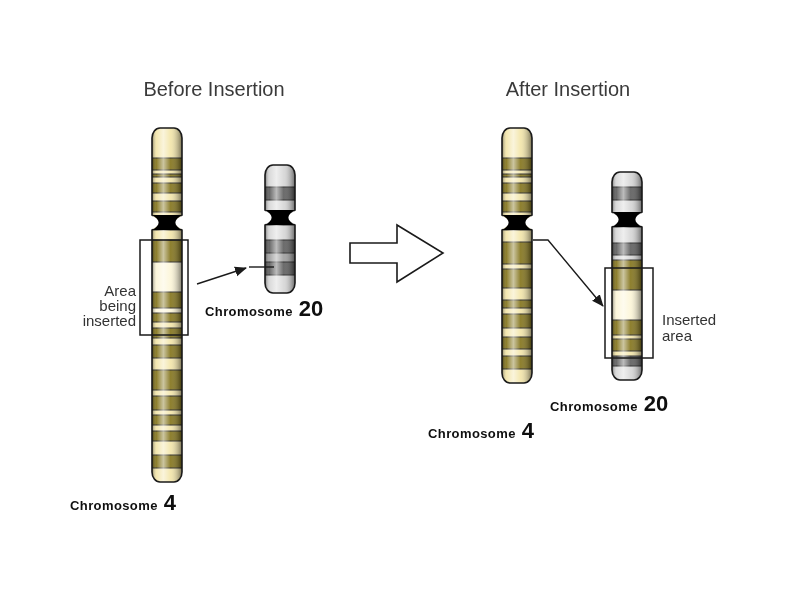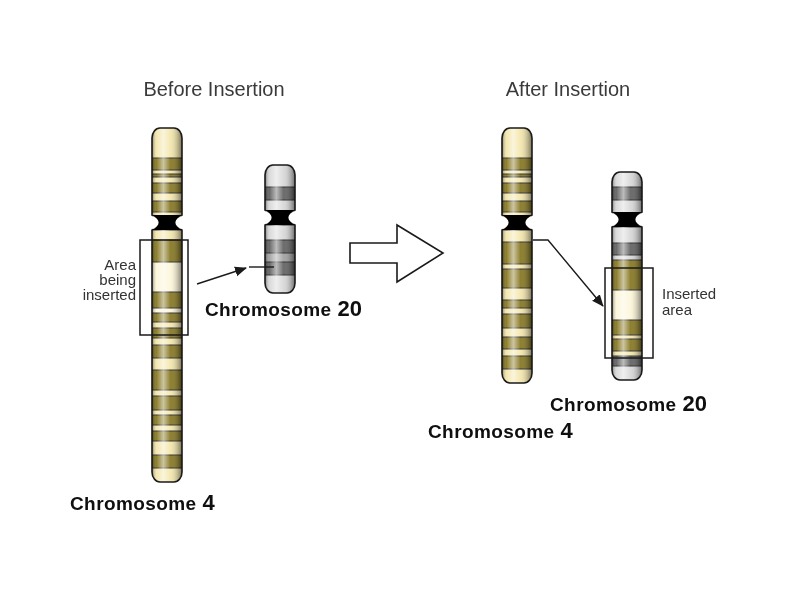--- a/index.html
+++ b/index.html
@@ -1,25 +1,25 @@
 <!DOCTYPE html>
 <html><head>
 <meta charset="utf-8">
 <style>
   html,body{margin:0;padding:0;background:#ffffff;}
   .stage{position:relative;width:800px;height:600px;background:#ffffff;overflow:hidden;
          font-family:"Liberation Sans", sans-serif;}
   .title{position:absolute;width:260px;text-align:center;font-size:20px;color:#3a3a3a;}
   #title-before{left:84px;top:78px;}
   #title-after{left:438px;top:78px;}
-  .note{position:absolute;font-size:15px;line-height:15px;color:#333333;white-space:pre-line;}
+  .note{position:absolute;font-size:15px;line-height:15px;color:#333333;white-space:pre-line;margin-top:26px;}
   #note-area{left:58px;top:257px;width:78px;text-align:right;}
   #note-inserted{left:662px;top:286px;text-align:left;line-height:16px;}
   .chrom-label{position:absolute;color:#0f0f0f;white-space:nowrap;}
-  .chrom-label .w{font-size:19px;font-weight:bold;letter-spacing:0.4px;}
+  .chrom-label .w{font-size:13px;font-weight:bold;letter-spacing:0.4px;}
   .chrom-label .n{font-size:22px;font-weight:bold;margin-left:6px;}
   #label-chr20-before{left:205px;top:296px;}
   #label-chr4-before{left:70px;top:490px;}
   #label-chr20-after{left:550px;top:391px;}
   #label-chr4-after{left:428px;top:418px;}
   svg.chrom{position:absolute;overflow:visible;}
   #overlay{position:absolute;left:0;top:0;pointer-events:none;}
 </style>
 </head>
 <body>

